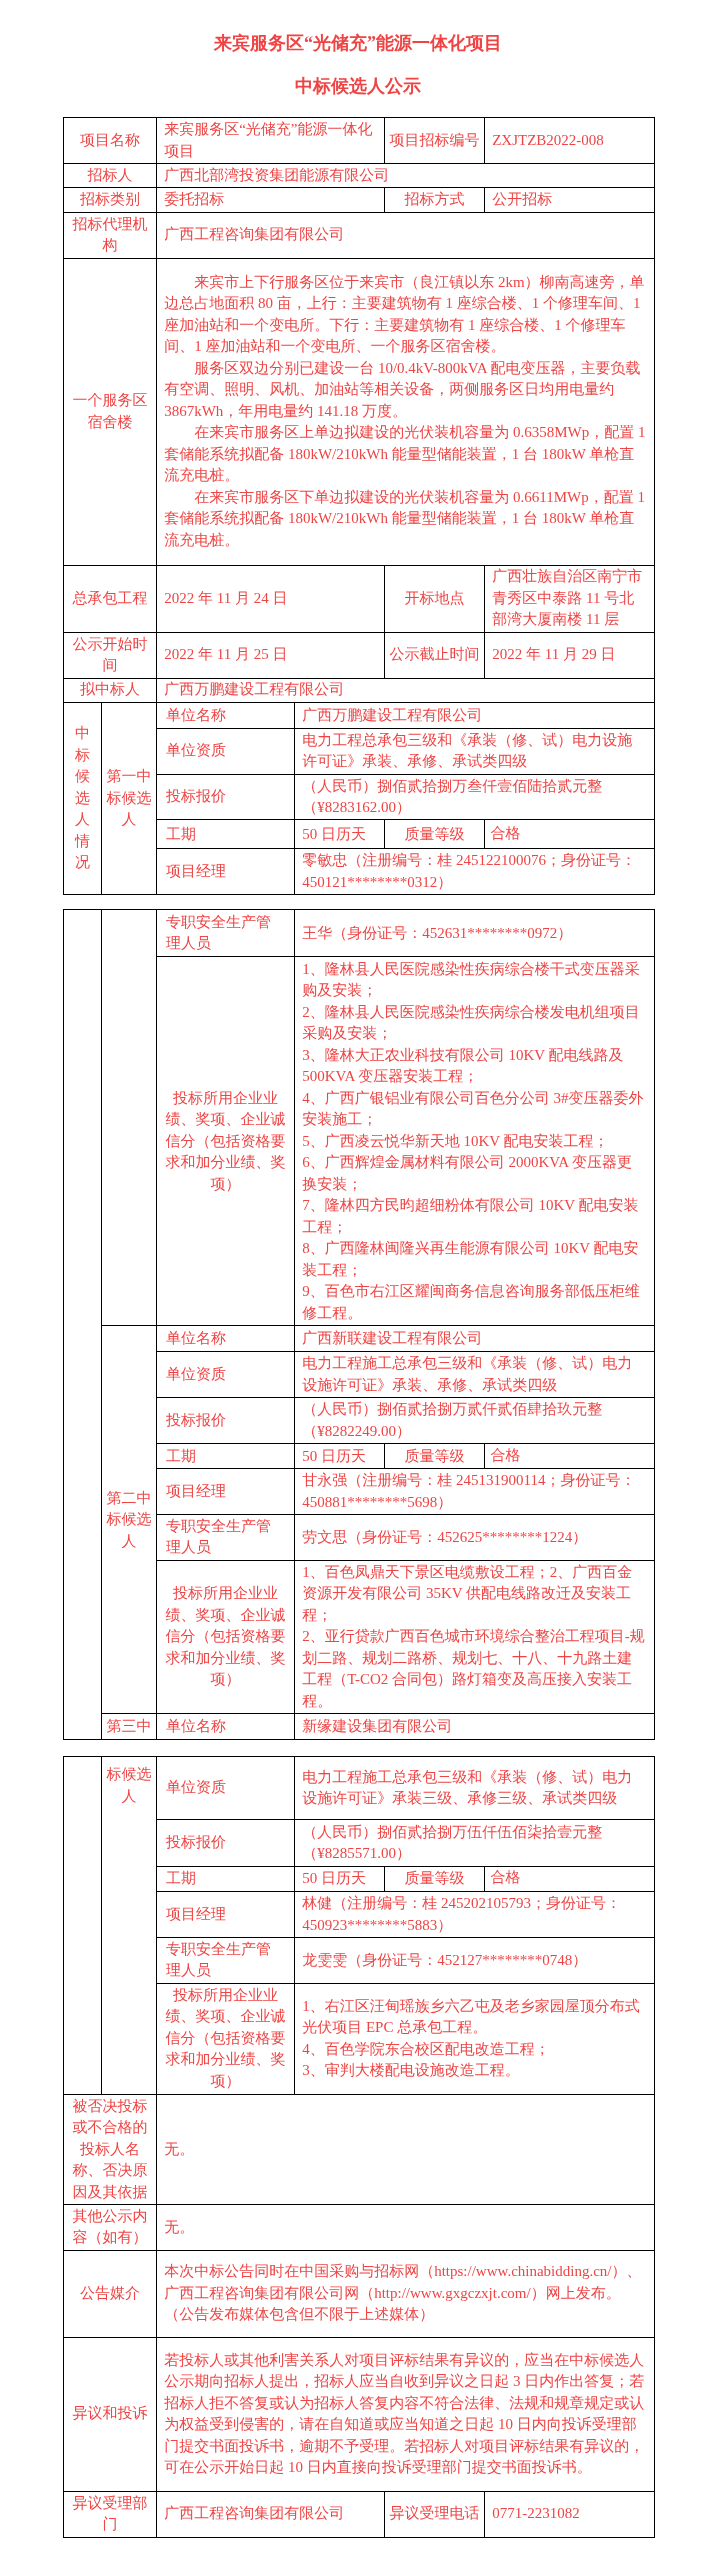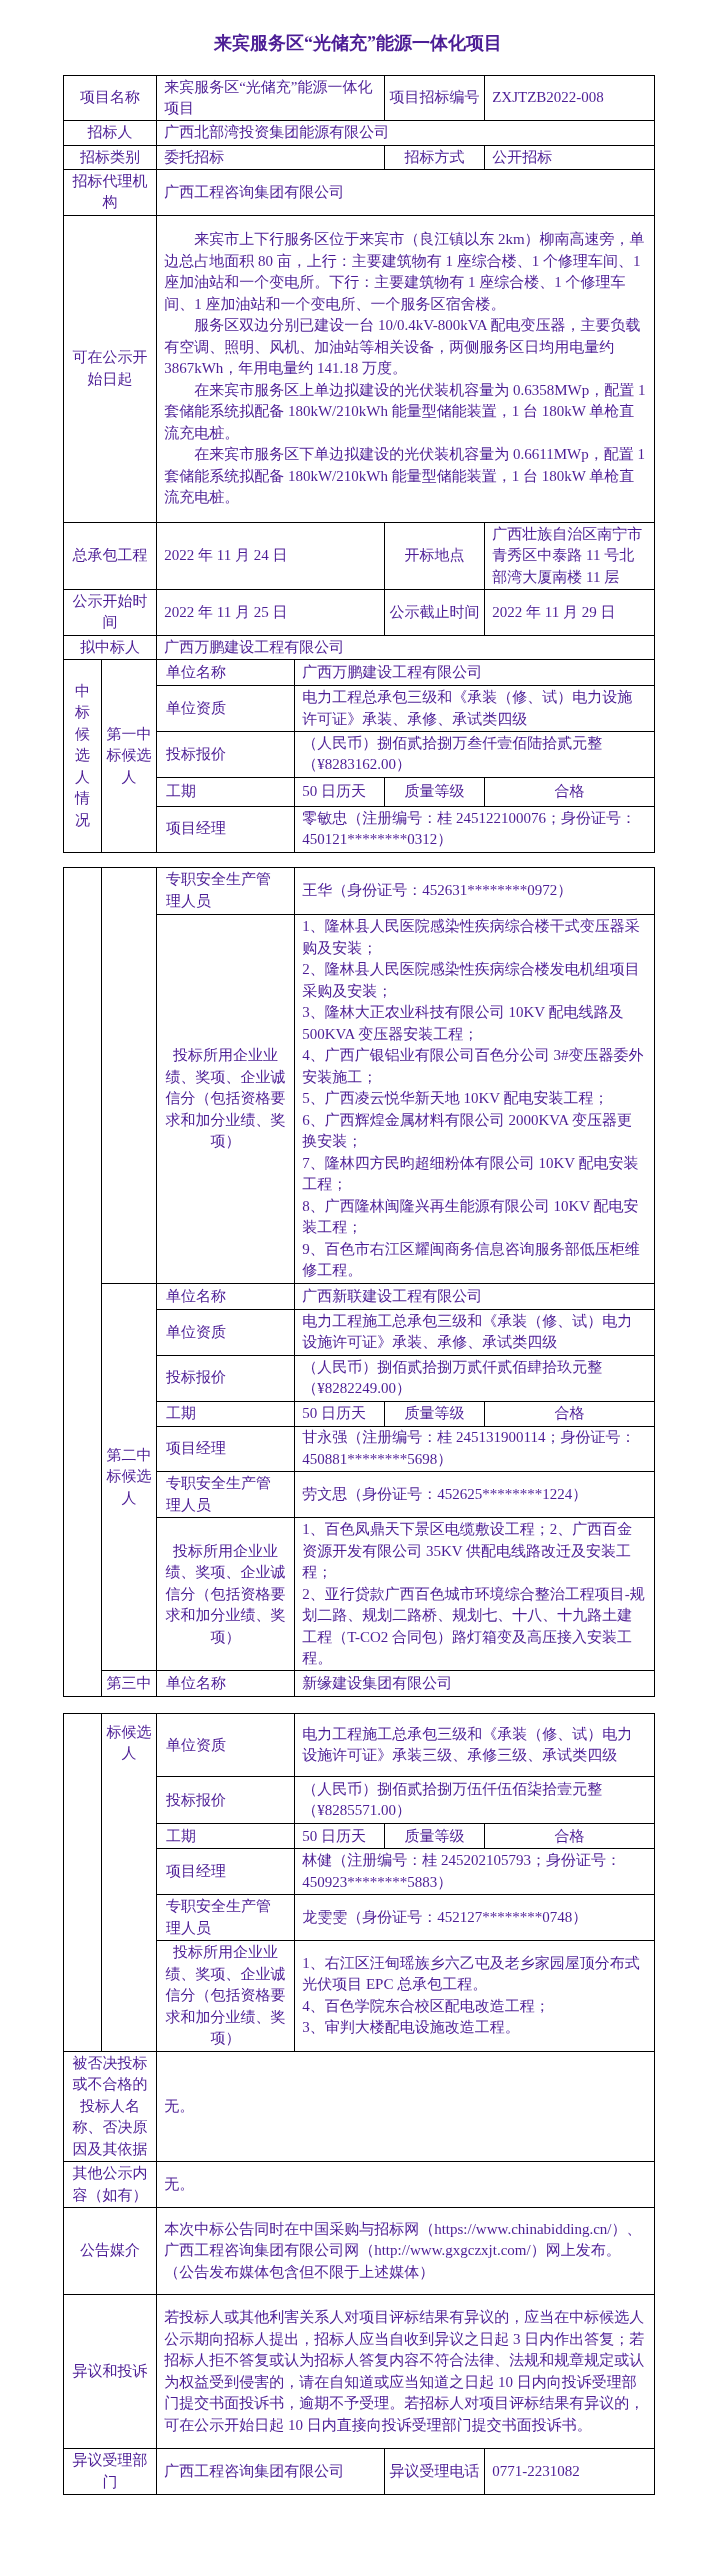--- a/index.html
+++ b/index.html
@@ -3,21 +3,21 @@
 <meta charset="utf-8">
 <style>
   html,body{margin:0;padding:0;background:#fff;}
   #page{
     position:relative;
     width:716px;height:2576px;
     margin:0 auto;
     background:#fff;
     overflow:hidden;
     font-family:"Liberation Serif","DejaVu Serif",serif;
-    color:#4c1d95;
+    color:#ef4444;
     -webkit-font-smoothing:antialiased;
   }
   .title{
     text-align:center;font-weight:bold;font-size:18px;line-height:23px;
   }
   .title1{padding-top:32px;}
   .title2{margin-top:19.7px;}
   table.doc{
     border-collapse:collapse;
     table-layout:fixed;
@@ -32,38 +32,39 @@
     border:0.9px solid #000;
     line-height:21.5px;
     vertical-align:middle;
     word-break:break-word;
     overflow:hidden;
     padding:0.9px 5.4px;
   }
   td.lbl{text-align:center;padding:0.9px 3.6px;}
   td.lblw{text-align:left;padding:0.9px 9px;}
   td.val{text-align:left;padding:0.9px 7.2px;}
-  td.ctr{text-align:center;}
+  td.ctr{text-align:left;font-family:Liberation Mono, monospace;}
   td.topal{vertical-align:top;padding-top:7.2px;}
   .para{text-indent:2em;}
   .perf-item{margin:0;}
   
   .r24{height:21.5px}.r25{height:22.4px}.r27{height:24px}.r28{height:25px}
   .r29{height:26px}.r32{height:29px}.r47{height:42px}.r48{height:43px}
   .r49{height:44px}.r50{height:45px}.r51{height:46px}.r52{height:47px}
   .r70{height:63px}.r73{height:65px}.r97{height:87px}.r121{height:108px}
   .r124{height:111px}.r170{height:152px}.r172{height:154px}
   .r343{height:307px}.r412{height:369px}
 </style>
 </head>
 <body>
 
 <div id="page">
 
   <div class="title title1">来宾服务区“光储充”能源一体化项目</div>
+  <div class="title title2">中标候选人公示</div>
 
   <table class="doc t1">
     <colgroup>
       <col style="width:38px">
         <col style="width:55px">
         <col style="width:138px">
       <col style="width:90px">
         <col style="width:100px">
         <col style="width:170px">
     </colgroup>
@@ -82,21 +83,21 @@
       <td class="lbl" colspan="2">招标类别</td>
       <td class="val" colspan="2">委托招标</td>
       <td class="lbl">招标方式</td>
       <td class="val">公开招标</td>
     </tr>
     <tr class="r49">
       <td class="lbl" colspan="2">招标代理机构</td>
       <td class="val" colspan="4">广西工程咨询集团有限公司</td>
     </tr>
     <tr class="r343">
-      <td class="lbl" colspan="2">可在公示开始日起</td>
+      <td class="lbl" colspan="2">一个服务区宿舍楼</td>
       <td class="val" colspan="4">
         <div class="para">来宾市上下行服务区位于来宾市（良江镇以东 2km）柳南高速旁，单边总占地面积 80 亩，上行：主要建筑物有 1 座综合楼、1 个修理车间、1 座加油站和一个变电所。下行：主要建筑物有 1 座综合楼、1 个修理车间、1 座加油站和一个变电所、一个服务区宿舍楼。</div>
         <div class="para">服务区双边分别已建设一台 10/0.4kV-800kVA 配电变压器，主要负载有空调、照明、风机、加油站等相关设备，两侧服务区日均用电量约 3867kWh，年用电量约 141.18 万度。</div>
         <div class="para">在来宾市服务区上单边拟建设的光伏装机容量为 0.6358MWp，配置 1 套储能系统拟配备 180kW/210kWh 能量型储能装置，1 台 180kW 单枪直流充电桩。</div>
         <div class="para">在来宾市服务区下单边拟建设的光伏装机容量为 0.6611MWp，配置 1 套储能系统拟配备 180kW/210kWh 能量型储能装置，1 台 180kW 单枪直流充电桩。</div>
       </td>
     </tr>
     <tr class="r73">
       <td class="lbl" colspan="2">总承包工程</td>
       <td class="val" colspan="2">2022 年 11 月 24 日</td>

